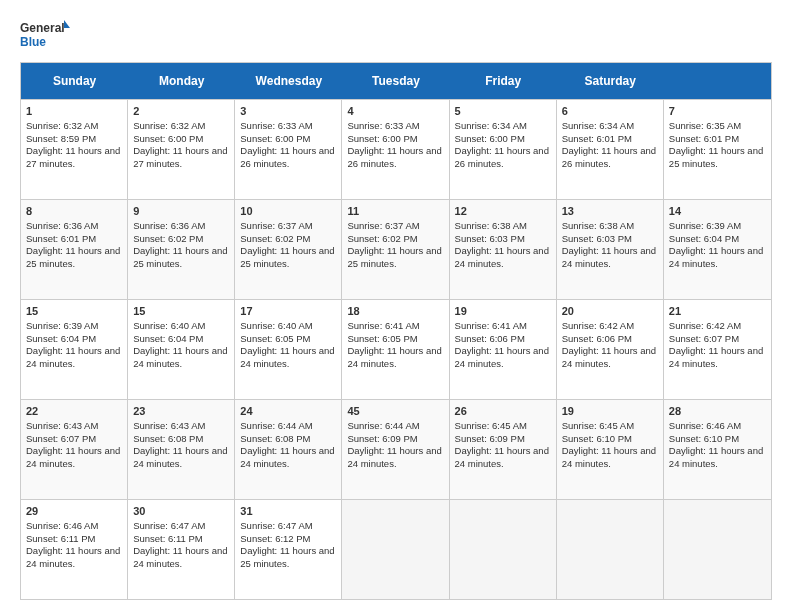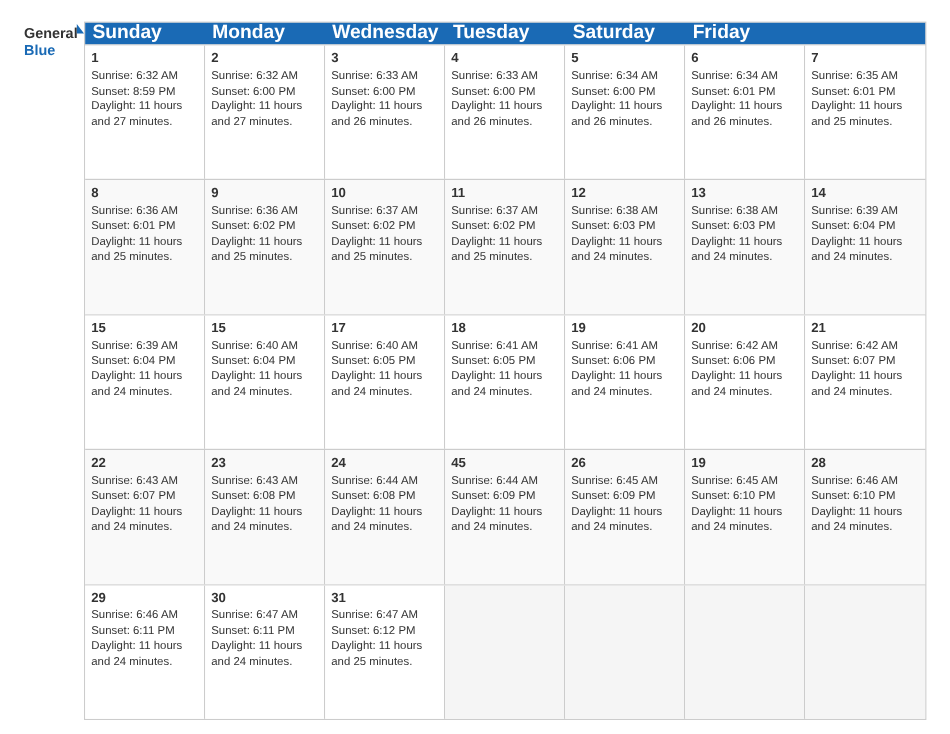--- a/index.html
+++ b/index.html
@@ -8,21 +8,21 @@
       background: #fff;
       width: 792px;
       height: 612px;
       overflow: hidden;
     }
     .page {
       width: 792px;
       height: 612px;
       padding: 18px 20px 12px 20px;
       display: flex;
-      flex-direction: row;
+      flex-direction: column;
       border-radius: 17px;
     }
     .header {
       display: flex;
       justify-content: space-between;
       align-items: flex-start;
       margin-bottom: 8px;
     }
     .logo {
       display: flex;
@@ -50,23 +50,23 @@
       border: 1px solid #ccc;
     }
     .cal-header {
       display: grid;
       grid-template-columns: repeat(7, 1fr);
       background: #1a6ab5;
     }
     .cal-header-cell {
       color: #fff;
       font-weight: bold;
-      font-size: 16px;
-      padding: 0 6px;
-      text-align: left;
+      font-size: 12px;
+      padding: 11px 6px;
+      text-align: center;
     }
     .cal-body {
       flex: 1;
       display: flex;
       flex-direction: column;
     }
     .cal-row {
       display: grid;
       grid-template-columns: repeat(7, 1fr);
       flex: 1;
@@ -114,22 +114,22 @@
       <div class="location"></div>
     </div>
   </div>
 
   <div class="calendar">
     <div class="cal-header">
     <div class="cal-header-cell">Sunday</div>
         <div class="cal-header-cell">Monday</div>
         <div class="cal-header-cell">Wednesday</div>
         <div class="cal-header-cell">Tuesday</div>
+        <div class="cal-header-cell">Friday</div>
         <div class="cal-header-cell">Saturday</div>
-        <div class="cal-header-cell">Friday</div>
       </div>
     <div class="cal-body">
     <div class="cal-row">
           <div class="cal-cell">
         <span class="day-num">1</span>
         <span>Sunrise: 6:32 AM</span><br>
         <span>Sunset: 8:59 PM</span><br>
         <span>Daylight: 11 hours and 27 minutes.</span>
       </div>
           <div class="cal-cell">

